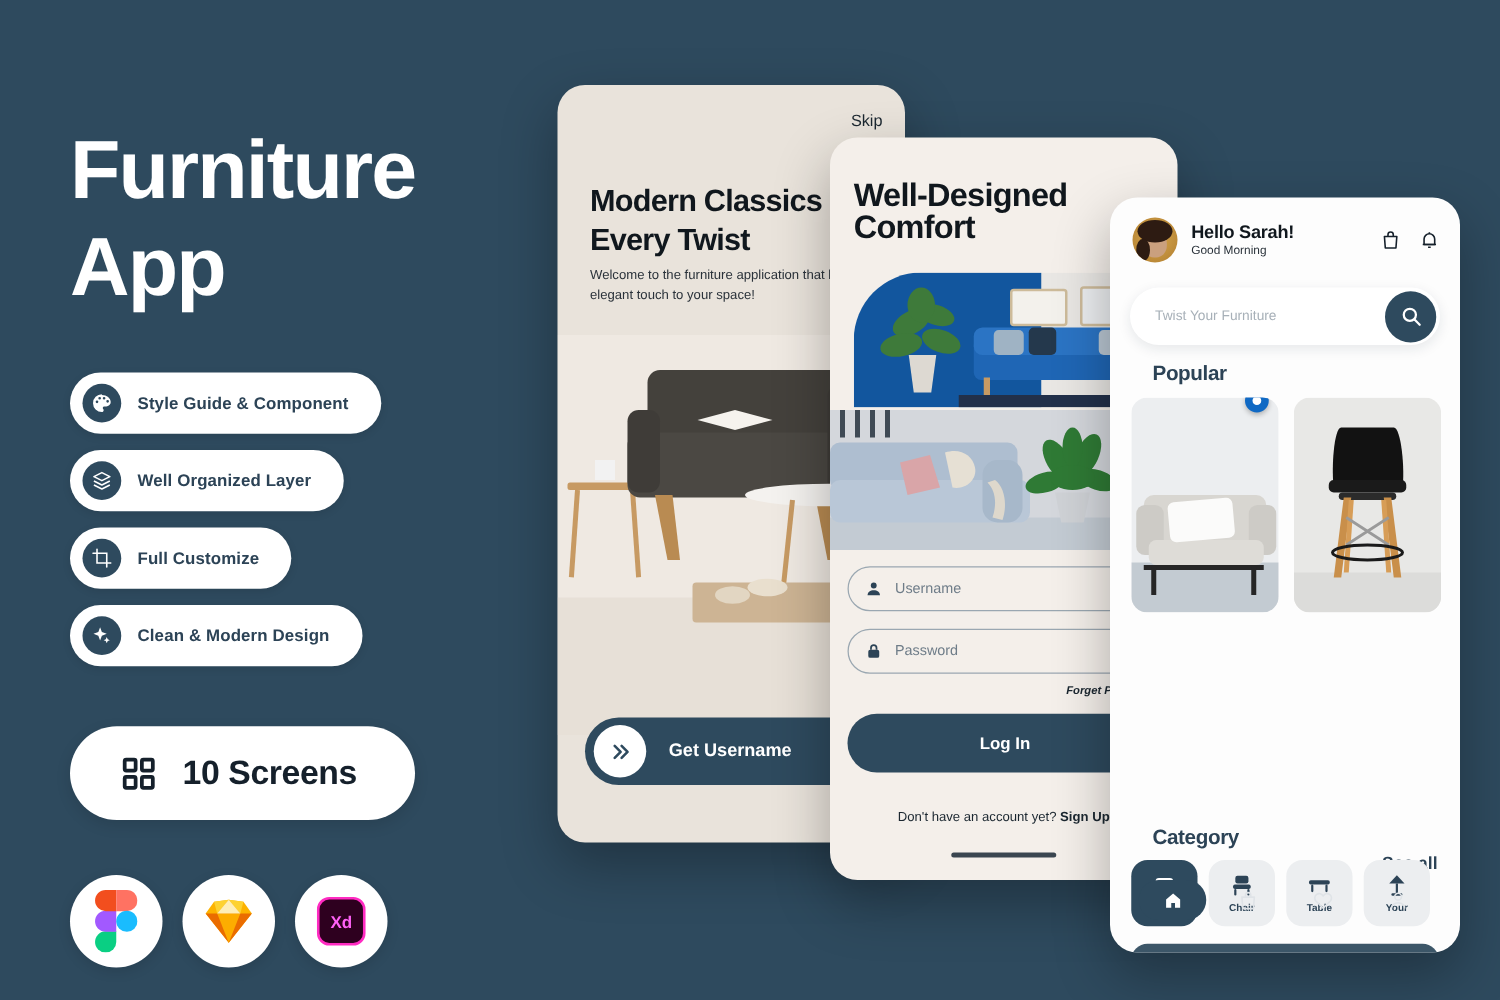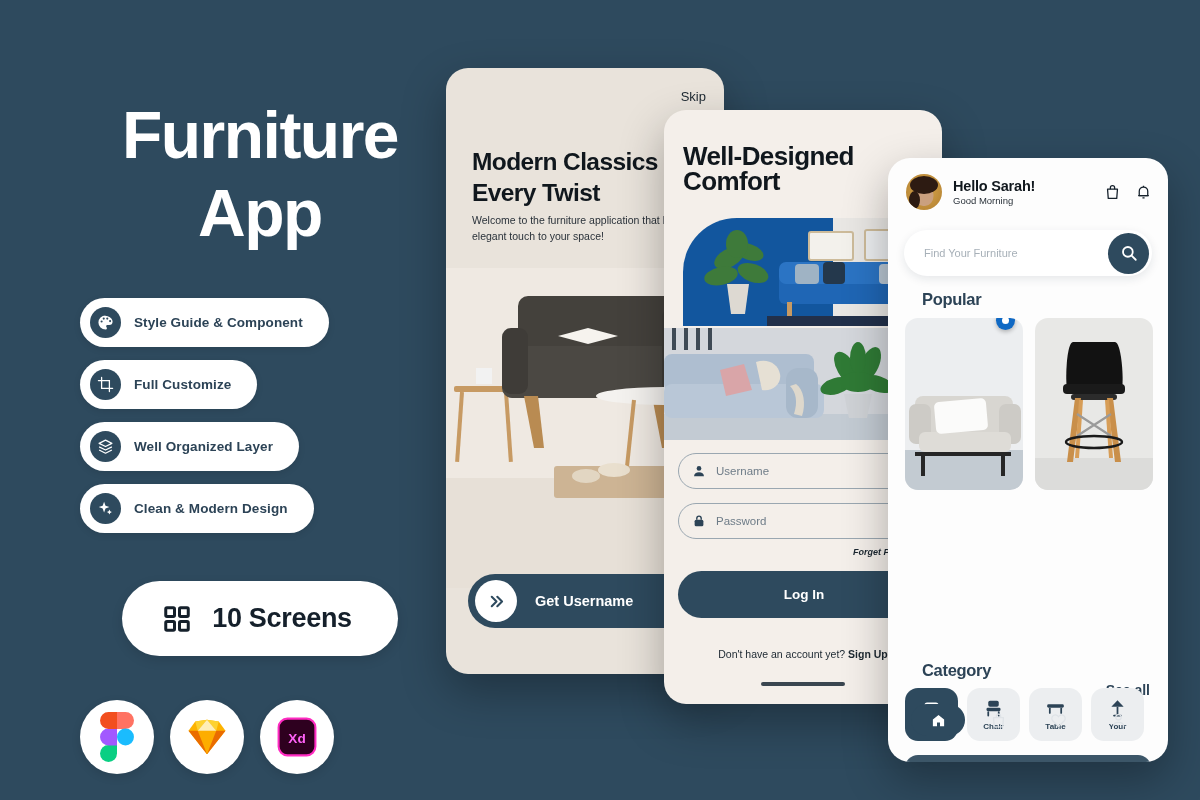--- a/index.html
+++ b/index.html
@@ -9,21 +9,21 @@
     font-family: "Liberation Sans", sans-serif;
   }
   .stage {
     position: relative;
     width: 1200px; height: 800px;
     background: #2e4a5e;
     overflow: hidden;
   }
 
   
-  .left { position: absolute; left: 80px; top: 96px; width: 360px; text-align: center; }
+  .left { position: absolute; left: 56px; top: 96px; width: 360px; }
   .title {
     color: #ffffff;
     font-size: 66px;
     font-weight: 700;
     line-height: 78px;
     letter-spacing: -1.5px;
   }
 
   .pills { margin-top: 46px; display: flex; flex-direction: column; gap: 13px; align-items: flex-start; }
   .pill {
@@ -263,41 +263,41 @@
 
     <div class="pills">
 
       <div class="pill">
         <span class="pill-icon">
           <svg viewBox="0 0 24 24" fill="#ffffff">
               <path d="M12 2a10 10 0 0 0 0 20c1.1 0 2-.9 2-2 0-.5-.2-1-.5-1.3-.3-.4-.5-.8-.5-1.2 0-1 .8-1.8 1.8-1.8H17a5 5 0 0 0 5-5c0-4.4-4.5-8-10-8zm-5.5 10a1.5 1.5 0 1 1 0-3 1.5 1.5 0 0 1 0 3zm3-4a1.5 1.5 0 1 1 0-3 1.5 1.5 0 0 1 0 3zm5 0a1.5 1.5 0 1 1 0-3 1.5 1.5 0 0 1 0 3zm4 3.5a1.5 1.5 0 1 1 0-3 1.5 1.5 0 0 1 0 3z"></path>
             </svg>
         </span>
         <span class="pill-label">Style Guide &amp; Component</span>
-      </div>
-
-      <div class="pill">
-        <span class="pill-icon">
-          <svg viewBox="0 0 24 24" fill="none" stroke="#ffffff" stroke-width="1.8" stroke-linecap="round">
-              <path d="M6.5 2v15.5H22"></path>
-              <path d="M2 6.5h15.5V22"></path>
-            </svg>
-        </span>
-        <span class="pill-label">Full Customize</span>
       </div>
 
       <div class="pill">
         <span class="pill-icon">
           <svg viewBox="0 0 24 24" fill="none" stroke="#ffffff" stroke-width="1.8" stroke-linejoin="round">
               <path d="M12 3 3 7.5 12 12l9-4.5L12 3z"></path>
               <path d="M3 12.5 12 17l9-4.5"></path>
               <path d="M3 17 12 21.5 21 17"></path>
             </svg>
         </span>
         <span class="pill-label">Well Organized Layer</span>
+      </div>
+
+      <div class="pill">
+        <span class="pill-icon">
+          <svg viewBox="0 0 24 24" fill="none" stroke="#ffffff" stroke-width="1.8" stroke-linecap="round">
+              <path d="M6.5 2v15.5H22"></path>
+              <path d="M2 6.5h15.5V22"></path>
+            </svg>
+        </span>
+        <span class="pill-label">Full Customize</span>
       </div>
 
       <div class="pill">
         <span class="pill-icon">
           <svg viewBox="0 0 24 24" fill="#ffffff">
               <path d="M10 2.5 12 8l5.5 2-5.5 2-2 5.5-2-5.5L2.5 10 8 8l2-5.5z"></path>
               <path d="M17.5 13.5 18.6 16l2.4 1.1-2.4 1.1-1.1 2.4-1.1-2.4-2.4-1.1 2.4-1.1 1.1-2.5z"></path>
             </svg>
         </span>
         <span class="pill-label">Clean &amp; Modern Design</span>
@@ -502,21 +502,21 @@
         <svg viewBox="0 0 24 24" fill="none" stroke="#15202b" stroke-width="1.8" stroke-linejoin="round">
             <path d="M6 17V11a6 6 0 0 1 12 0v6z"></path>
             <path d="M4.5 17h15"></path>
             <path d="M10.5 20.2h3"></path>
             <path d="M12 5V3.3"></path>
           </svg>
       </div>
     </div>
 
     <div class="p3-search">
-      <span class="ph">Find Your Furniture</span>
+      <span class="ph">Twist Your Furniture</span>
       <span class="p3-search-btn">
         <svg viewBox="0 0 24 24" fill="none" stroke="#ffffff" stroke-width="2.4" stroke-linecap="round">
             <circle cx="10.5" cy="10.5" r="6.5"></circle>
             <path d="M15.5 15.5 21 21"></path>
           </svg>
       </span>
     </div>
 
     <div class="sec-title" id="pop-title">Popular</div>
 

